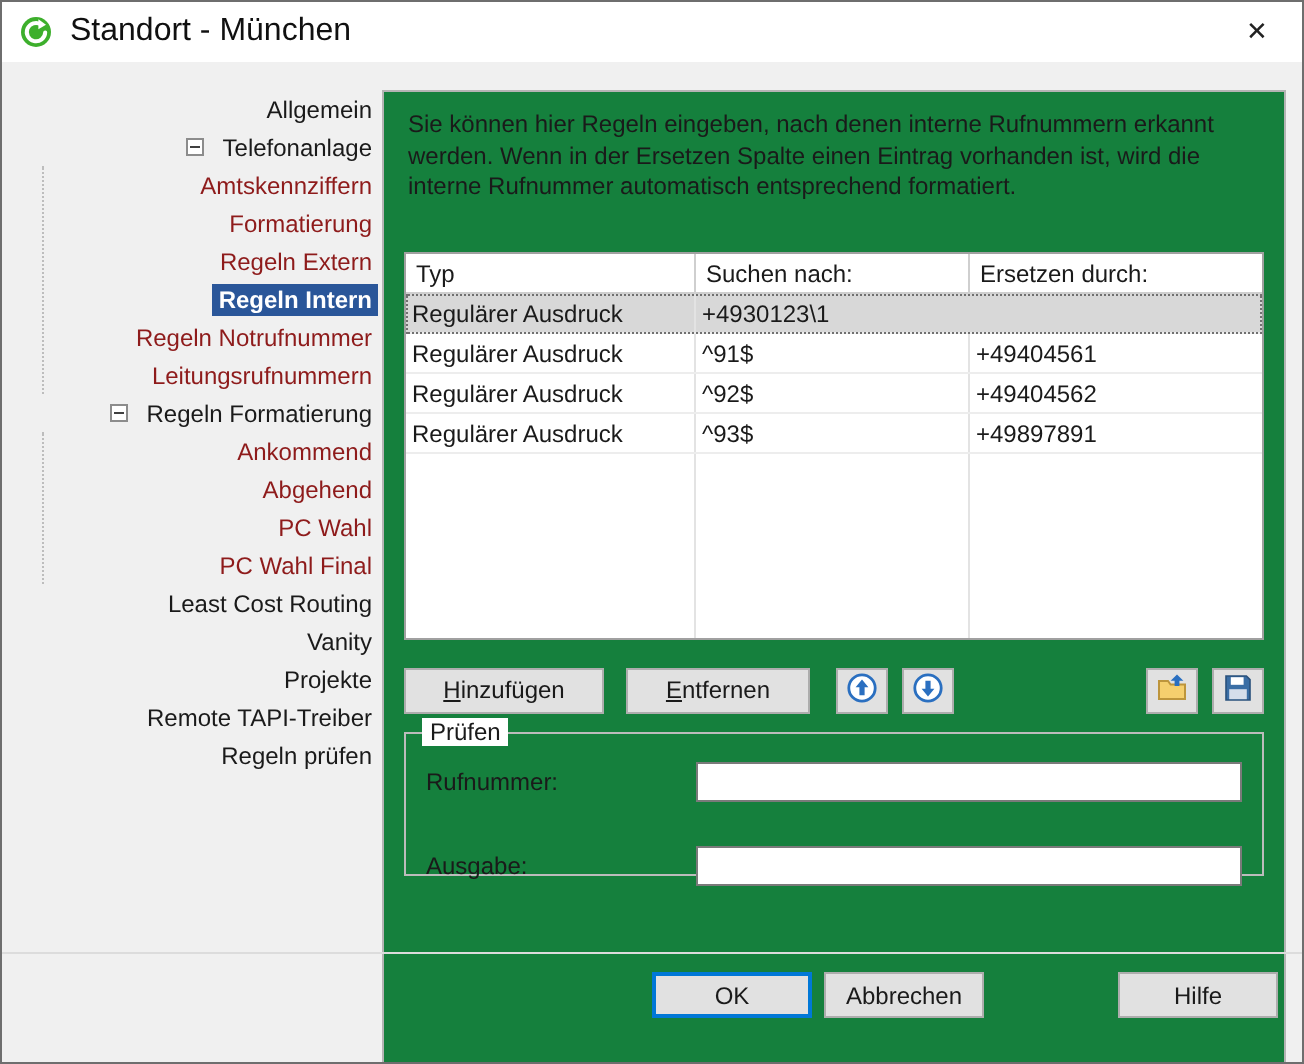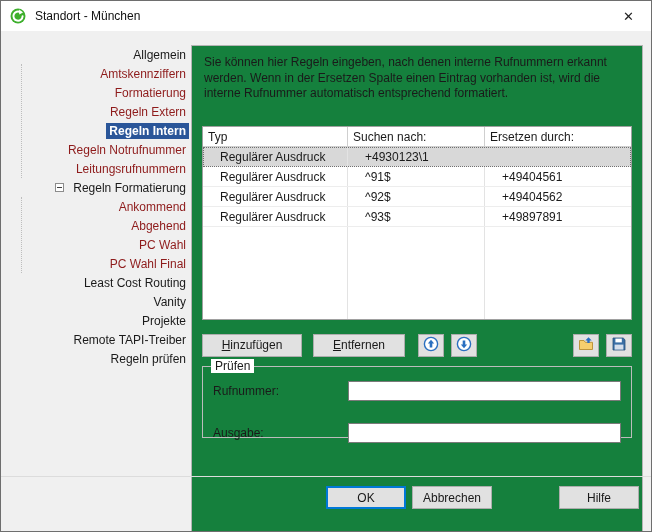--- a/index.html
+++ b/index.html
@@ -14,21 +14,21 @@
     overflow: hidden;
   }
 
   
   .titlebar {
     height: 30px; background: #ffffff;
     display: flex; align-items: center;
     padding-left: 9px;
   }
   .app-icon { width:16px; height:16px; flex:none; }
-  .titlebar .title { margin-left: 9px; font-size: 12px; color:#101010; }
+  .titlebar .title { margin-left: 9px; font-size: 16px; color:#101010; }
   .close-btn {
     margin-left: auto; width: 45px; height: 30px;
     display: flex; align-items: center; justify-content: center;
     font-size: 13px; color:#222; cursor: default;
   }
 
   
   .tree { position:absolute; left:10px; top:44px; width:178px; font-size:12px; color:#1a1a1a; }
   .t-row { height:19px; display:flex; align-items:center; padding-left:6px; white-space:nowrap;justify-content:flex-end; }
   .t-row .spacer { width:15px; flex:none; }
@@ -64,21 +64,21 @@
     border:1px solid #a0a0a0; background:#fff;
     display:flex; flex-direction:column; font-size:12px; overflow:hidden;
   }
   .thead { display:flex; height:20px; flex:none; border-bottom:1px solid #cfcfcf; background:#fff; }
   .hcell { display:flex; align-items:center; padding-left:5px; color:#1a1a1a; }
   .c0 { width:145px; flex:none; }
   .c1 { width:137px; flex:none; }
   .c2 { flex:1; }
   .thead .c0, .thead .c1 { border-right:1px solid #cfcfcf; }
   .trow { display:flex; height:20px; flex:none; border-bottom:1px solid #ededed; }
-  .tcell { display:flex; align-items:center; padding-left:17px; color:#1a1a1a; overflow:hidden; white-space:nowrap; }
+  .tcell { display:flex; align-items:center; padding-left:3px; color:#1a1a1a; overflow:hidden; white-space:nowrap; }
   .trow .c0, .trow .c1 { border-right:1px solid #e3e3e3; }
   .trow.selected {
     background: var(--row-selected-bg, #d8d8d8);
     outline:1px dotted #707070; outline-offset:-1px;
   }
   .tfill { flex:1; display:flex; }
   .tfill .c0, .tfill .c1 { border-right:1px solid #e3e3e3; }
 
   
   .table-actions {
@@ -140,20 +140,24 @@
       </svg>
     </span>
     <span class="title">Standort - München</span>
     <div class="close-btn">✕</div>
   </div>
 
   <div class="tree">
     <div class="t-row t-root">
         <span class="spacer"></span>
         <span class="t-label">Allgemein</span>
+      </div>
+    <div class="t-row t-root">
+        <span class="expander"></span>
+        <span class="t-label">Telefonanlage</span>
       </div>
     <div class="children">
       <div class="t-row t-sub">
           <span class="t-label">Amtskennziffern</span>
         </div>
       <div class="t-row t-sub">
           <span class="t-label">Formatierung</span>
         </div>
       <div class="t-row t-sub">
           <span class="t-label">Regeln Extern</span>

